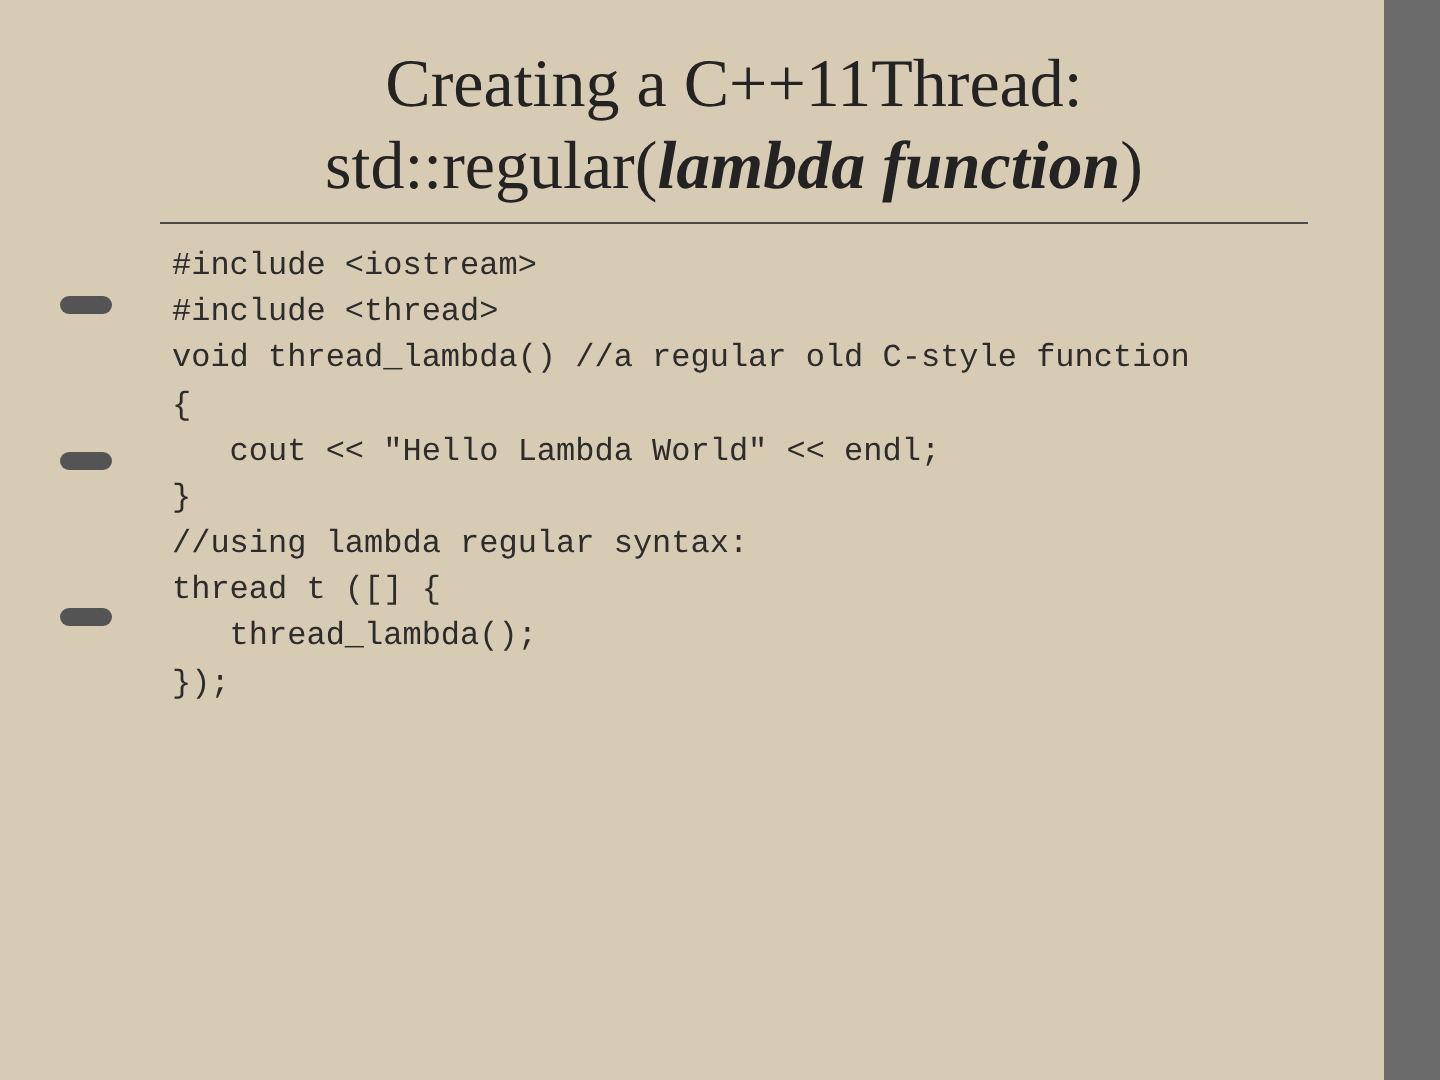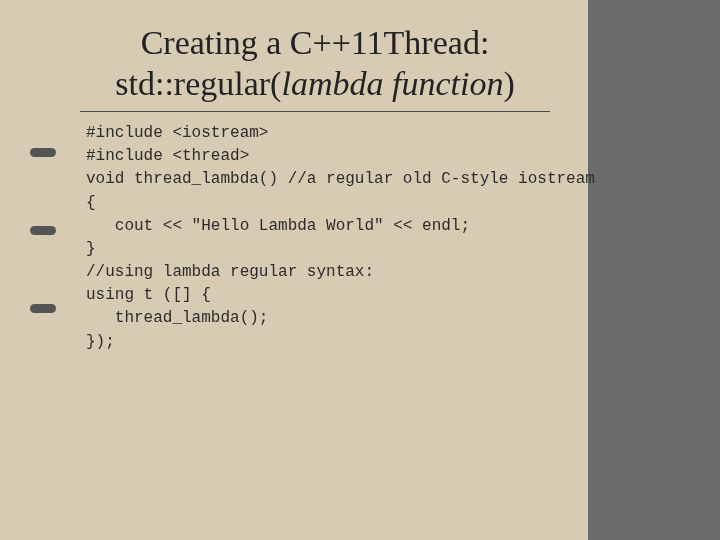--- a/index.html
+++ b/index.html
@@ -10,21 +10,21 @@
     overflow: hidden;
   }
   body {
     background: #6b6b6b;
     display: flex;
     align-items: flex-start;
     justify-content: flex-start;
   }
   .slide {
     position: relative;
-    width: 588px;
+    width: 692px;
     height: 540px;
     background: #d7cbb4;
     box-sizing: border-box;
     padding: 22px 38px 0 80px;
   }
   .binder-hole {
     position: absolute;
     left: 30px;
     width: 26px;
     height: 9px;
@@ -39,21 +39,21 @@
     font-family: "Times New Roman", Times, serif;
     color: #232323;
     font-size: 34px;
     line-height: 1.22;
     padding-bottom: 6px;
     border-bottom: 1px solid #4a4a4a;
     margin-bottom: 10px;
   }
   .title-line1 { display: block; }
   .title-line2 { display: block; }
-  .italic { font-style: italic; }
+  .italic { font-style: italic; font-weight: bold; }
   .code {
     font-family: "Courier New", Courier, monospace;
     font-size: 16px;
     line-height: 1.45;
     color: #2c2c2c;
     white-space: pre;
     padding-left: 6px;
   }
 </style>
 </head>
@@ -67,22 +67,22 @@
 
   <div class="title-block">
     <span class="title-line1">Creating a C++11Thread:</span>
     <span class="title-line2">
       <span>std::regular(</span><span class="italic">lambda function</span><span>)</span>
     </span>
   </div>
 
   <div class="code"><span>#include &lt;iostream&gt;</span>
 <span>#include &lt;thread&gt;</span>
-<span>void thread_lambda() //a regular old C-style iostream</span>
+<span>void thread_lambda() //a regular old C-style function</span>
 <span>{</span>
 <span>   cout &lt;&lt; "Hello Lambda World" &lt;&lt; endl;</span>
 <span>}</span>
 <span>//using lambda regular syntax:</span>
-<span>using t ([] {</span>
+<span>thread t ([] {</span>
 <span>   thread_lambda();</span>
 <span>});</span></div>
 
 </div>
 
 </body></html>

